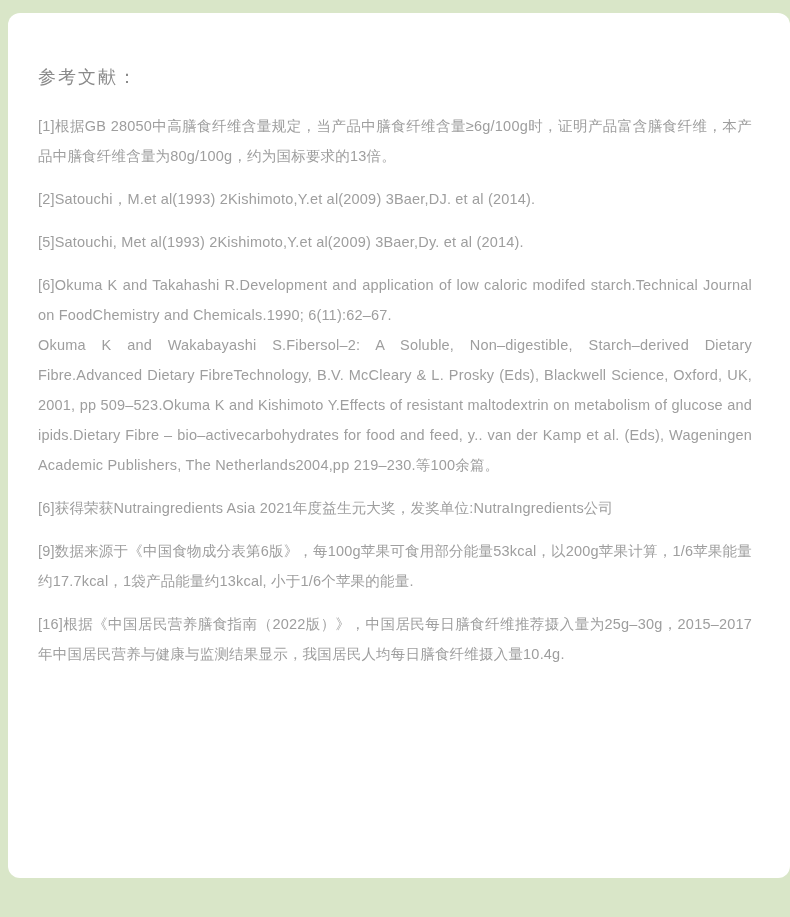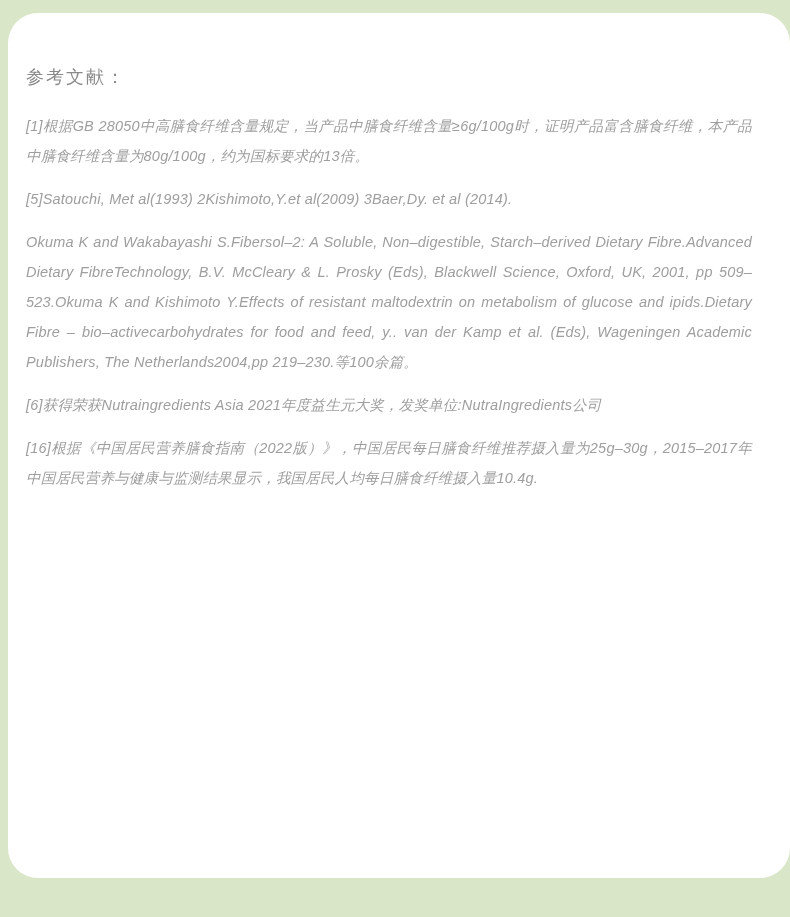--- a/index.html
+++ b/index.html
@@ -14,34 +14,33 @@
     background: var(--bg, #d9e6c8);
     position: relative;
   }
   .card {
     position: absolute;
     top: 13px;
     left: 8px;
     right: 0;
     height: 865px;
     background: var(--card, #ffffff);
-    border-radius: 30px;
+    border-radius: 12px;
     box-sizing: border-box;
-    padding: 52px 38px 0 18px;
+    padding: 52px 38px 0 30px;
   }
   .heading {
     font-size: 18px;
     color: var(--heading, #8a8a8a);
     letter-spacing: 2px;
     margin: 0 0 22px 0;
     font-weight: 400;
   }
   .ref-item {
     margin: 0 0 13px 0;
-    font-style: italic;
   }
   .ref-line {
     margin: 0;
     font-size: 14.5px;
     line-height: 30px;
     color: var(--text, #9e9e9e);
     text-align: justify;
     letter-spacing: 0.2px;
     word-break: normal;
   }
@@ -49,25 +48,32 @@
 </head>
 <body>
 
 <div class="card">
   <h2 class="heading">参考文献：</h2>
   <div>
       <div class="ref-item">
         <p class="ref-line">[1]根据GB 28050中高膳食纤维含量规定，当产品中膳食纤维含量≥6g/100g时，证明产品富含膳食纤维，本产品中膳食纤维含量为80g/100g，约为国标要求的13倍。</p>
       </div>
       <div class="ref-item">
+        <p class="ref-line">[2]Satouchi，M.et al(1993) 2Kishimoto,Y.et al(2009) 3Baer,DJ. et al (2014).</p>
+      </div>
+      <div class="ref-item">
         <p class="ref-line">[5]Satouchi, Met al(1993) 2Kishimoto,Y.et al(2009) 3Baer,Dy. et al (2014).</p>
       </div>
       <div class="ref-item">
+        <p class="ref-line">[6]Okuma K and Takahashi R.Development and application of low caloric modifed starch.Technical Journal on FoodChemistry and Chemicals.1990; 6(11):62–67.</p>
         <p class="ref-line">Okuma K and Wakabayashi S.Fibersol–2: A Soluble, Non–digestible, Starch–derived Dietary Fibre.Advanced Dietary FibreTechnology, B.V. McCleary &amp; L. Prosky (Eds), Blackwell Science, Oxford, UK, 2001, pp 509–523.Okuma K and Kishimoto Y.Effects of resistant maltodextrin on metabolism of glucose and ipids.Dietary Fibre – bio–activecarbohydrates for food and feed, y.. van der Kamp et al. (Eds), Wageningen Academic Publishers, The Netherlands2004,pp 219–230.等100余篇。</p>
       </div>
       <div class="ref-item">
         <p class="ref-line">[6]获得荣获Nutraingredients Asia 2021年度益生元大奖，发奖单位:NutraIngredients公司</p>
+      </div>
+      <div class="ref-item">
+        <p class="ref-line">[9]数据来源于《中国食物成分表第6版》，每100g苹果可食用部分能量53kcal，以200g苹果计算，1/6苹果能量约17.7kcal，1袋产品能量约13kcal, 小于1/6个苹果的能量.</p>
       </div>
       <div class="ref-item">
         <p class="ref-line">[16]根据《中国居民营养膳食指南（2022版）》，中国居民每日膳食纤维推荐摄入量为25g–30g，2015–2017年中国居民营养与健康与监测结果显示，我国居民人均每日膳食纤维摄入量10.4g.</p>
       </div>
     </div>
 </div>
 
 </body></html>

